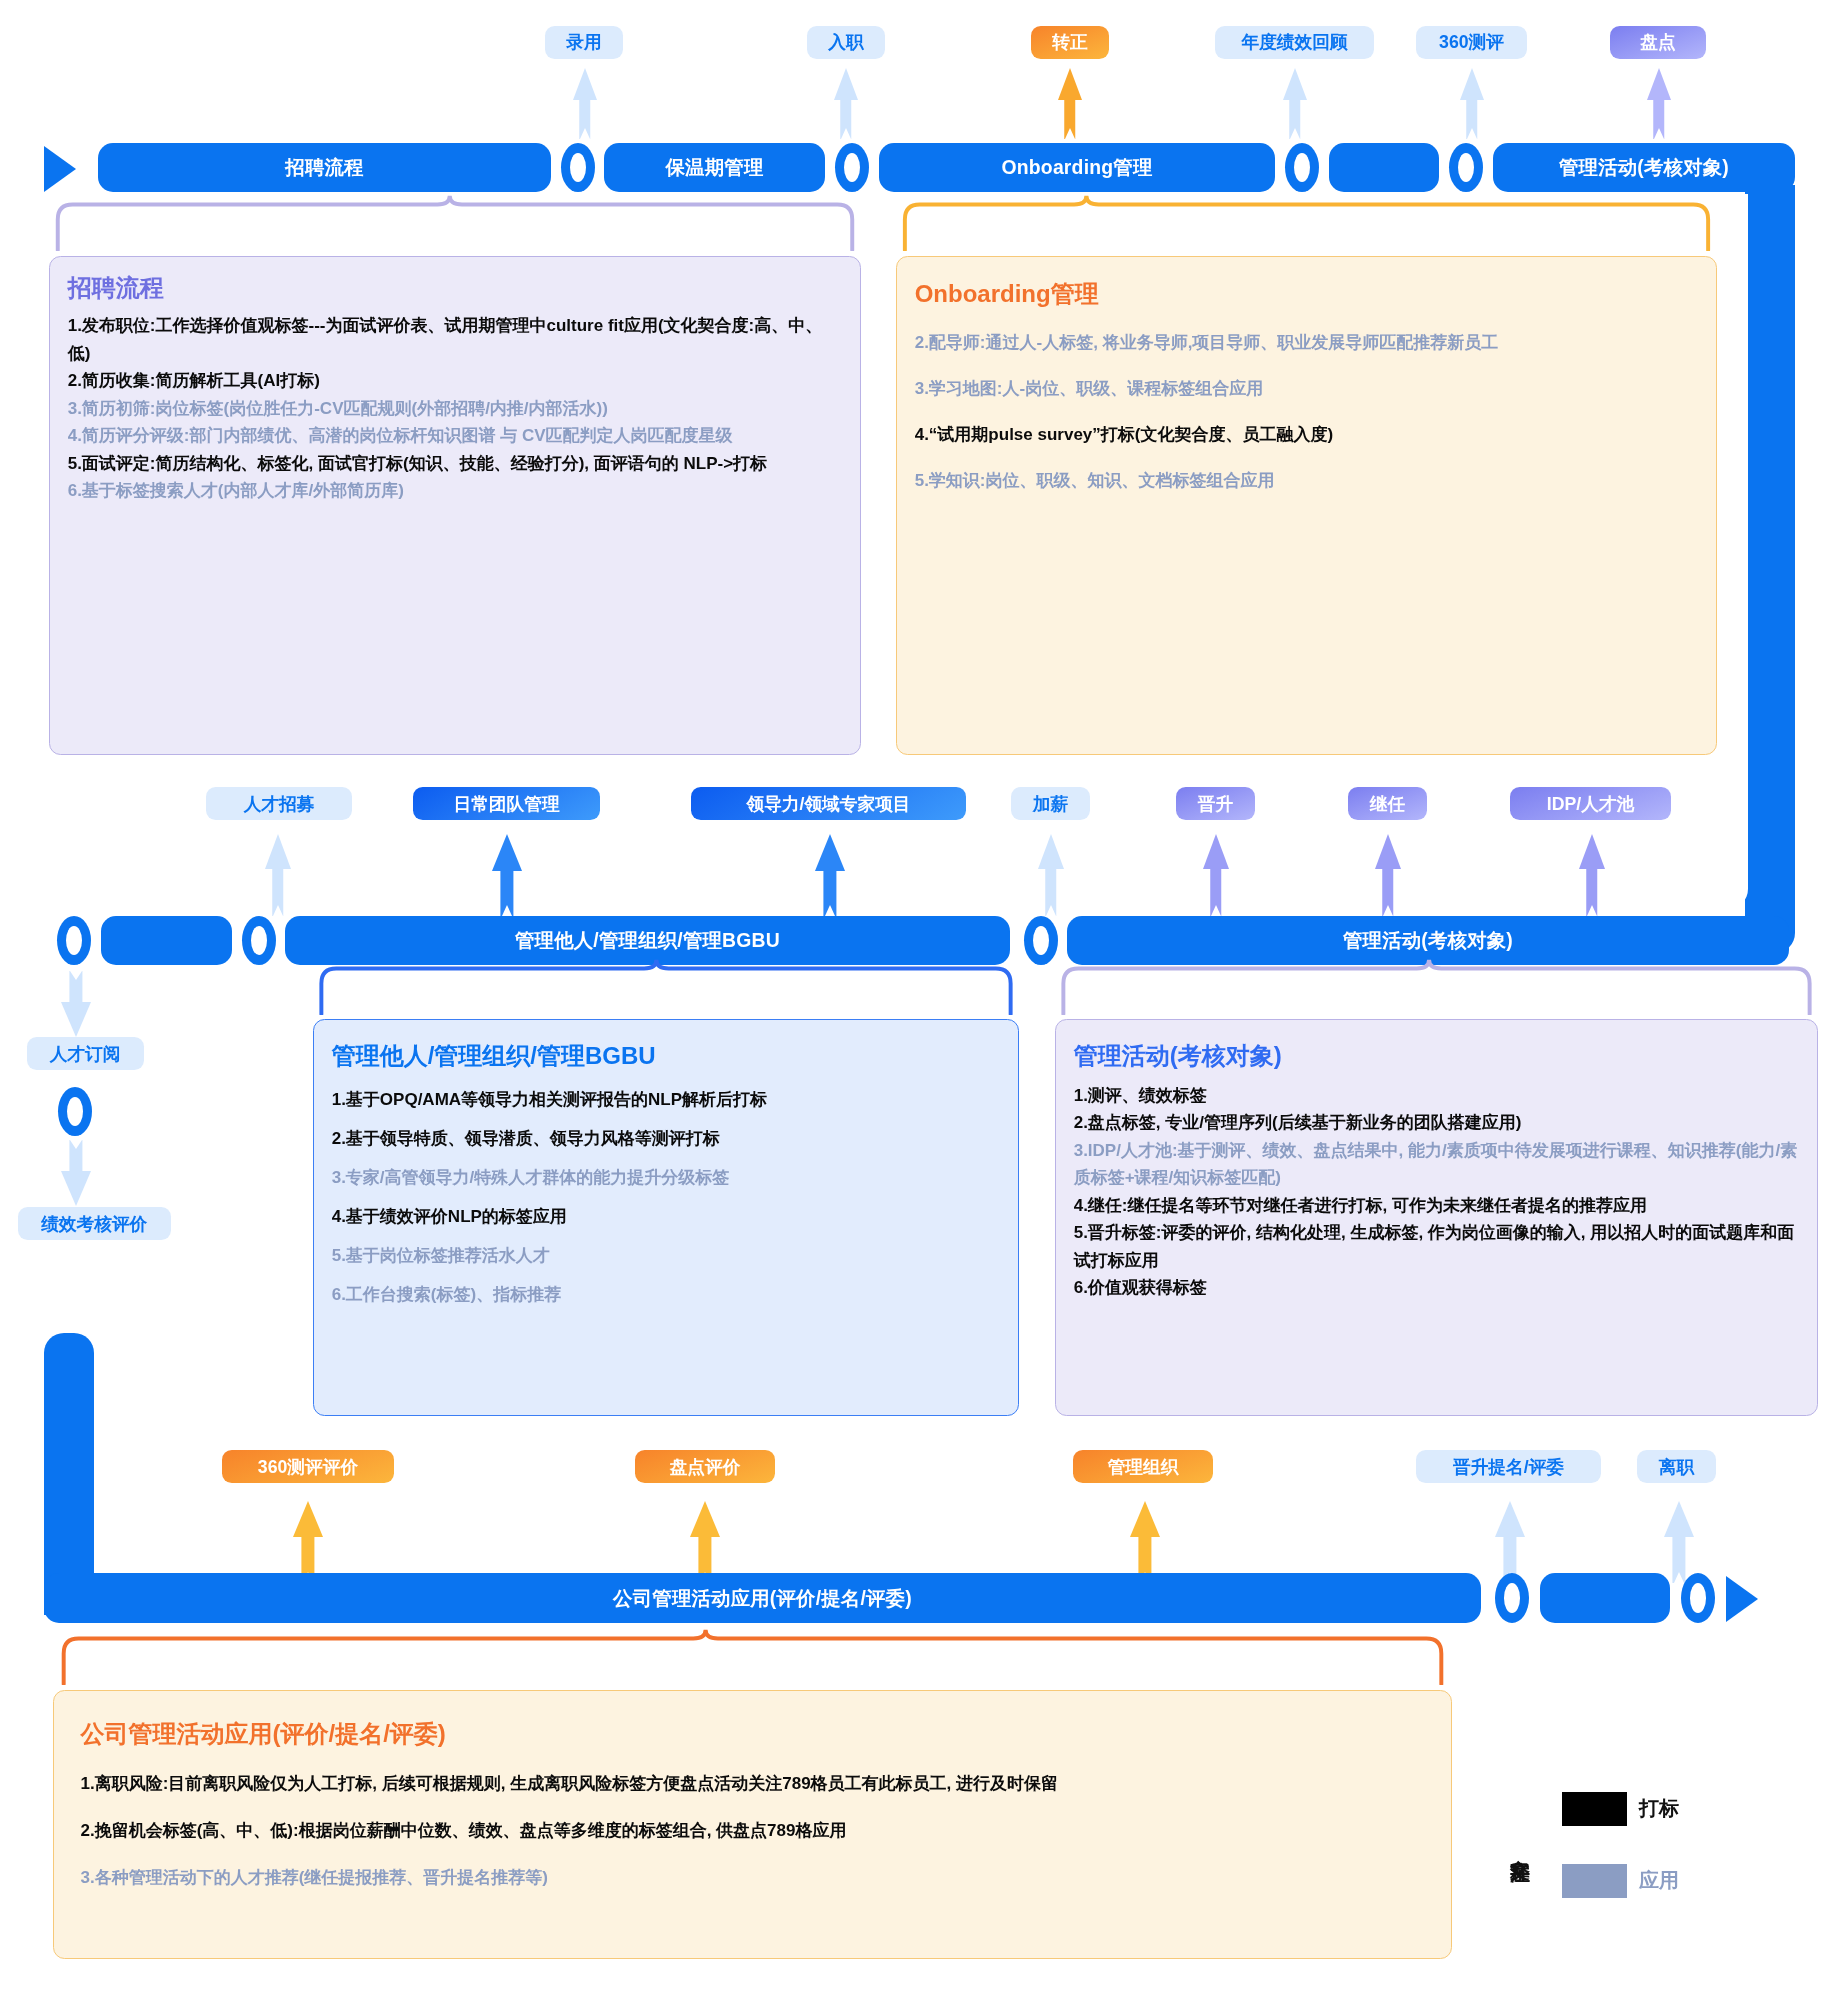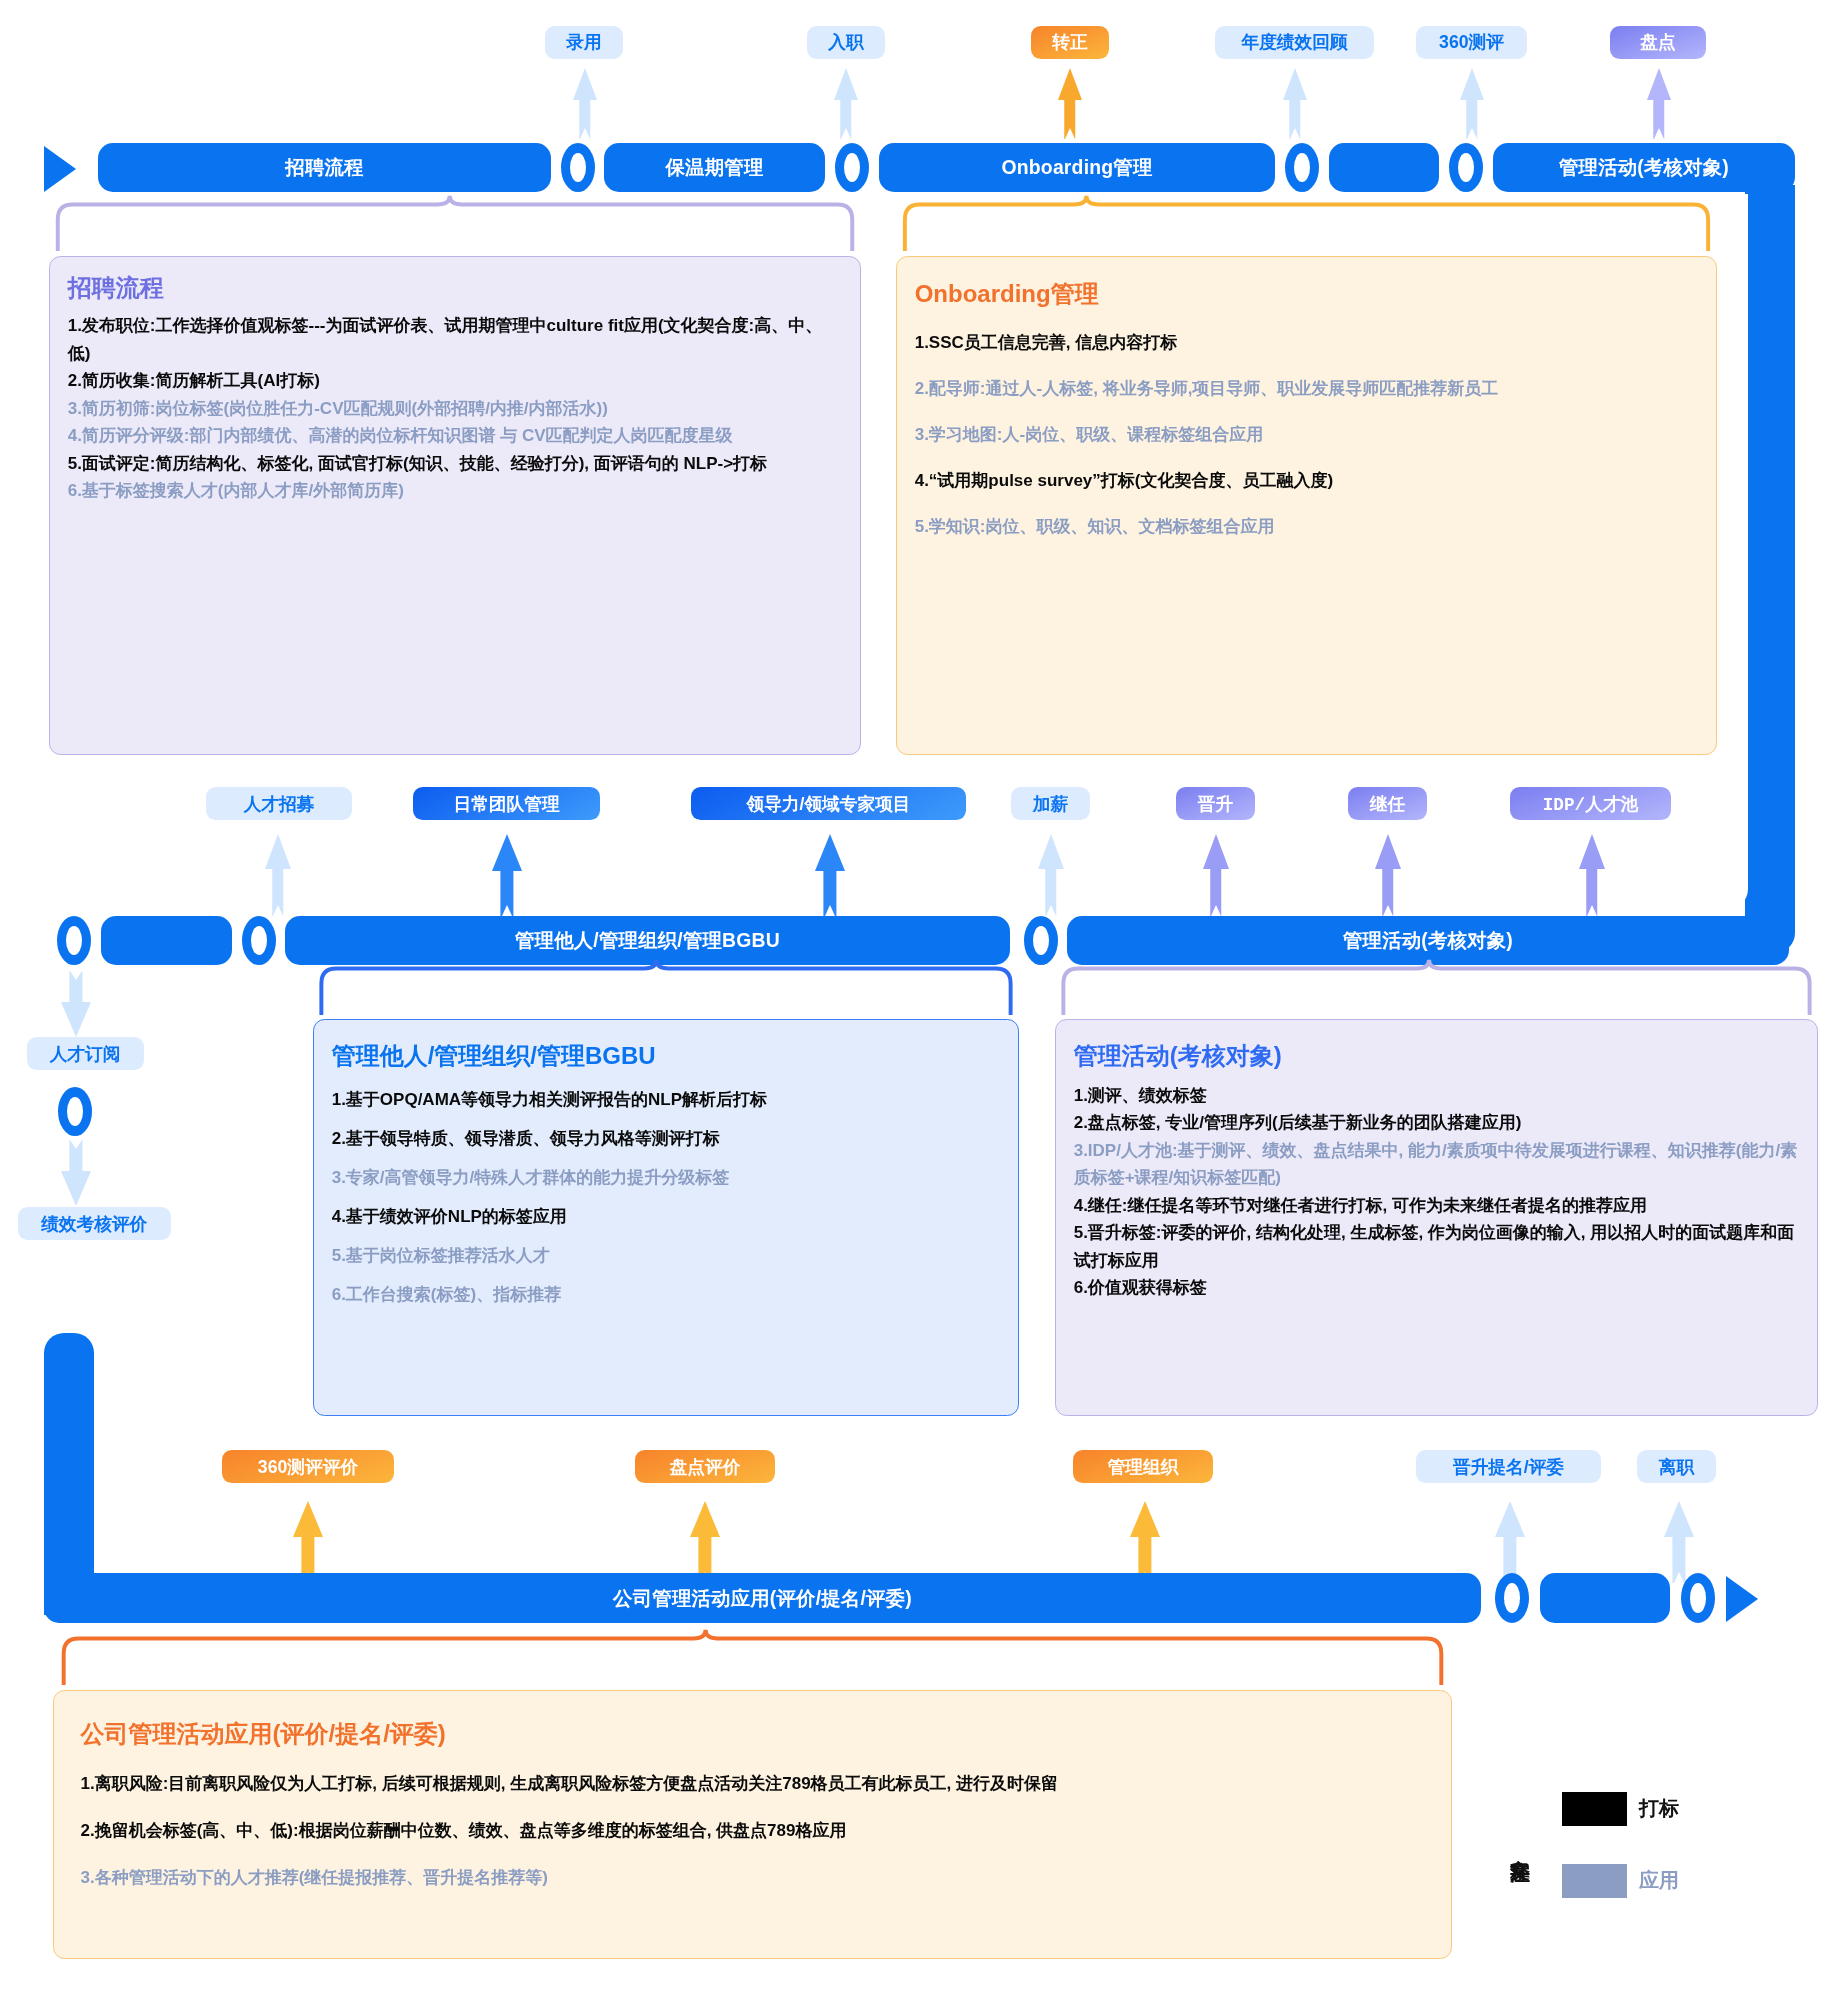--- a/index.html
+++ b/index.html
@@ -77,21 +77,21 @@
   .chip{
     position:absolute; display:flex; align-items:center; justify-content:center;
     border-radius:9.7px; font-weight:700; white-space:nowrap;
     font-size:17.7px; padding:0 9.7px; height:33px;
   }
   .chip.lightblue{ background:#dcebfd; color:#0a74f0; }
   .chip.orange{
     background:linear-gradient(160deg,#f7832a 0%,#fcb63c 100%); color:#fff;
   }
   .chip.purple{
-    background:linear-gradient(160deg,#7b7ef0 0%,#b3b6fb 100%); color:#fff;font-family:Liberation Mono, monospace;
+    background:linear-gradient(160deg,#7b7ef0 0%,#b3b6fb 100%); color:#fff;
   }
   .chip.blue{
     background:linear-gradient(150deg,#0c5cf0 0%,#3e9bfb 100%); color:#fff;
   }
 
   
   .card{
     position:absolute; border-radius:11.5px; border:1.3px solid; padding:15px 17.7px 15px 17.7px;
   }
   .card h3{ font-size:24px; font-weight:700; margin-bottom:8px; }
@@ -190,21 +190,20 @@
   <div class="li">1.发布职位:工作选择价值观标签---为面试评价表、试用期管理中culture fit应用(文化契合度:高、中、低)</div>
   <div class="li">2.简历收集:简历解析工具(AI打标)</div>
   <div class="li app">3.简历初筛:岗位标签(岗位胜任力-CV匹配规则(外部招聘/内推/内部活水))</div>
   <div class="li app">4.简历评分评级:部门内部绩优、高潜的岗位标杆知识图谱 与 CV匹配判定人岗匹配度星级</div>
   <div class="li">5.面试评定:简历结构化、标签化, 面试官打标(知识、技能、经验打分), 面评语句的 NLP-&gt;打标</div>
   <div class="li app">6.基于标签搜索人才(内部人才库/外部简历库)</div>
 </div>
 
 <div class="card cream" style="left:896px;top:256px;width:821px;height:499px;padding-top:21px;">
   <h3 style="margin-bottom:18.5px;">Onboarding管理</h3>
-  <div class="li" style="margin-bottom:18.5px;">1.SSC员工信息完善, 信息内容打标</div>
   <div class="li app" style="margin-bottom:18.5px;">2.配导师:通过人-人标签, 将业务导师,项目导师、职业发展导师匹配推荐新员工</div>
   <div class="li app" style="margin-bottom:18.5px;">3.学习地图:人-岗位、职级、课程标签组合应用</div>
   <div class="li" style="margin-bottom:18.5px;">4.“试用期pulse survey”打标(文化契合度、员工融入度)</div>
   <div class="li app">5.学知识:岗位、职级、知识、文档标签组合应用</div>
 </div>
 
 <div class="chip lightblue" style="left:206px;top:787px;width:146px;font-family:Liberation Serif, serif;">人才招募</div>
 <div class="chip blue" style="left:413px;top:787px;width:187px;">日常团队管理</div>
 <div class="chip blue" style="left:691px;top:787px;width:275px;">领导力/领域专家项目</div>
 <div class="chip lightblue" style="left:1011px;top:787px;width:79px;">加薪</div>

